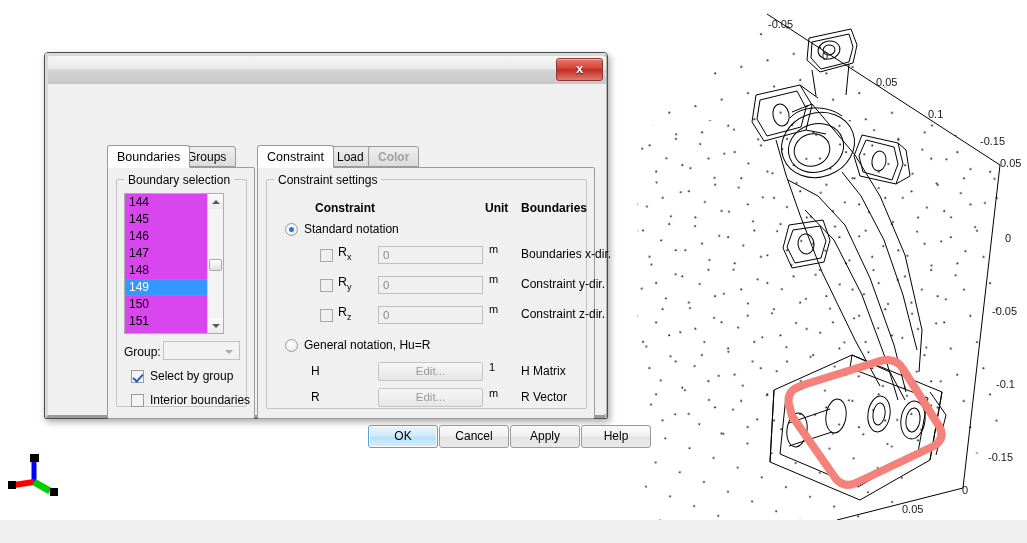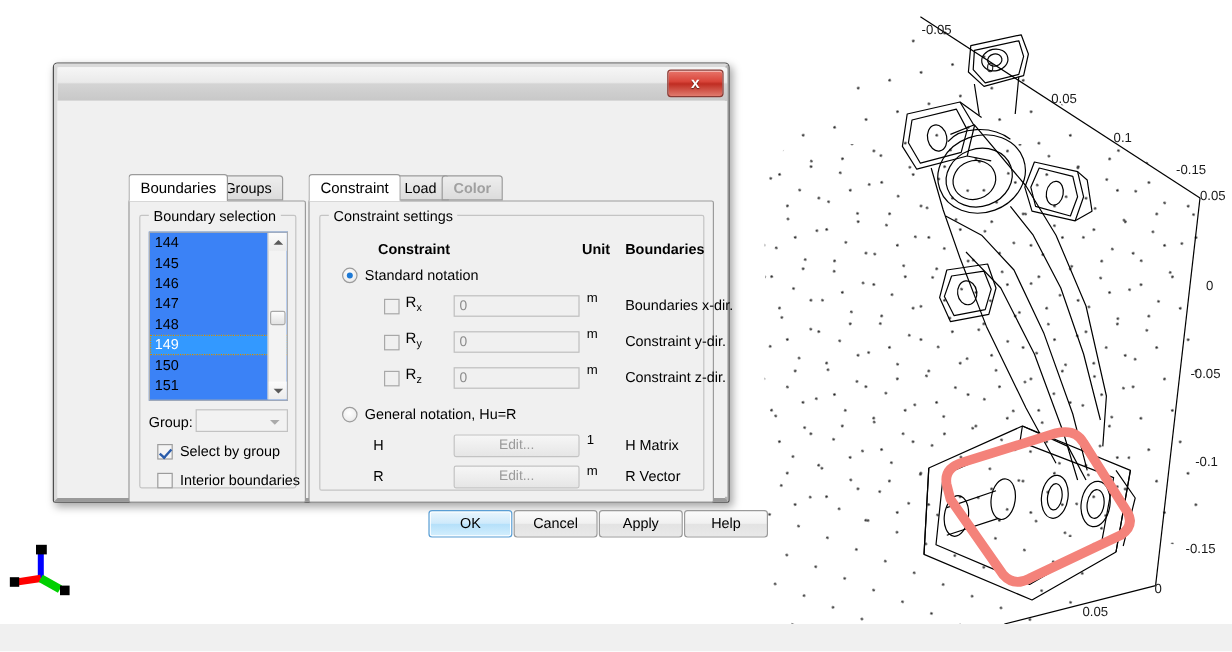--- a/index.html
+++ b/index.html
@@ -159,22 +159,22 @@
     font-size: 12px;
     color: #000;
     white-space: nowrap;
   }
 
   #bsel-group { left: 8px; top: 11px; width: 131px; height: 228px; }
 
   #bsel-list {
     position: absolute;
     left: 7px; top: 13px;
-    width: 116px; height: 141px;
-    background: #3b82f6;
+    width: 100px; height: 141px;
+    background: #d946ef;
     border: 1px solid #adadad;
     box-sizing: border-box;
     overflow: hidden;
   }
   .bsel-item {
     height: 17px;
     line-height: 17px;
     padding-left: 4px;
     font-size: 12px;
     white-space: nowrap;
@@ -366,20 +366,21 @@
     width: 70px; height: 23px;
     border: 1px solid #9a9a9a;
     border-radius: 3px;
     background: linear-gradient(to bottom,#fbfbfb 0%,#f1f1f1 48%,#e3e3e3 52%,#e9e9e9 100%);
     font-size: 12px;
     text-align: center;
     line-height: 21px;
     box-sizing: border-box;
     cursor: pointer;
     color: #000;
+    margin-left: 11px;
   }
   .dlg-btn.default {
     border-color: #5a9ed4;
     background: linear-gradient(to bottom,#eaf6fd 0%,#cfeafb 48%,#b5e0fa 52%,#d4effd 100%);
     box-shadow: inset 0 0 0 1px #ffffff;
   }
   #btn-ok     { left: 312px; }
   #btn-cancel { left: 383px; }
   #btn-apply  { left: 454px; }
   #btn-help   { left: 525px; }

